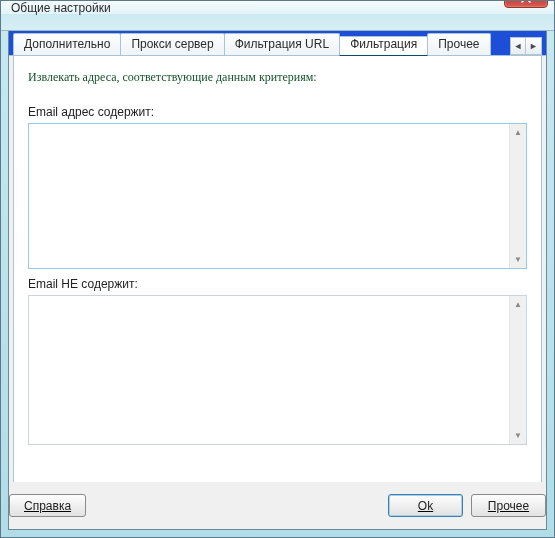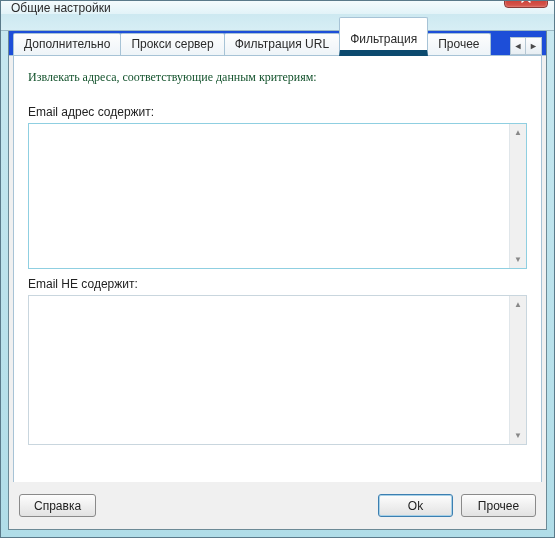--- a/index.html
+++ b/index.html
@@ -75,23 +75,23 @@
     color: #2a2a2a;
     cursor: pointer;
     margin-right: -1px;
     border-radius: 2px 2px 0 0;
     position: relative;
     font-size: 12px;
     white-space: nowrap;
   }
   .tab.active {
     background: #ffffff;
-    border-bottom: 6px solid #0c4a6e;
+    border-bottom: 1px solid #0c4a6e;
     margin-bottom: -1px;
-    padding-top: 14px;
+    padding-top: 0;
     z-index: 2;
   }
   .tabscroll {
     display: flex;
     margin-left: auto;
     gap: 0;
   }
   .tabscroll-btn {
     width: 16px;
     height: 18px;
@@ -171,22 +171,23 @@
 
   
   .footer {
     position: absolute;
     left: 0;
     right: 0;
     bottom: 0;
     height: 47px;
     display: flex;
     align-items: center;
-    padding: 0 10px;
+    padding: 0 0;
     background: #f0f0f0;
+    text-decoration: underline;
   }
   .btn {
     height: 23px;
     min-width: 75px;
     padding: 0 14px;
     border: 1px solid #8a8a8a;
     border-radius: 3px;
     background: linear-gradient(to bottom, #fdfdfd, #e2e2e2);
     cursor: pointer;
     font-size: 12px;

